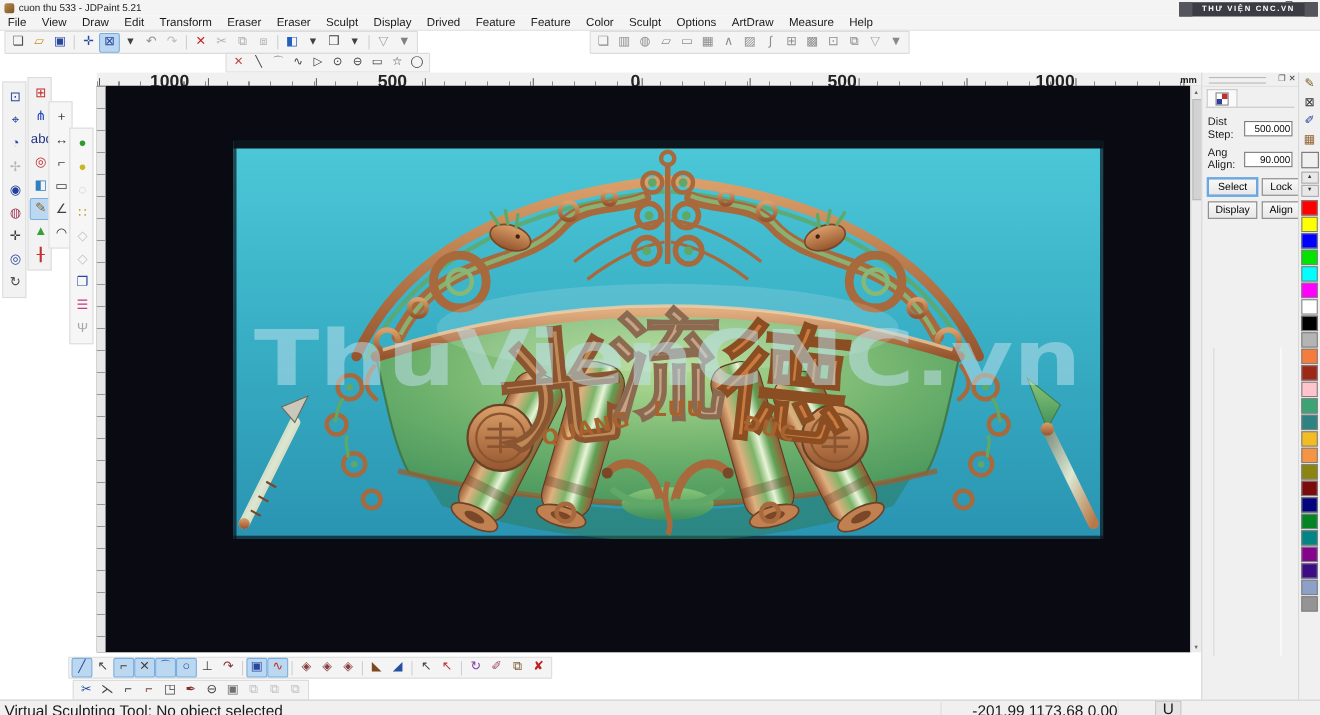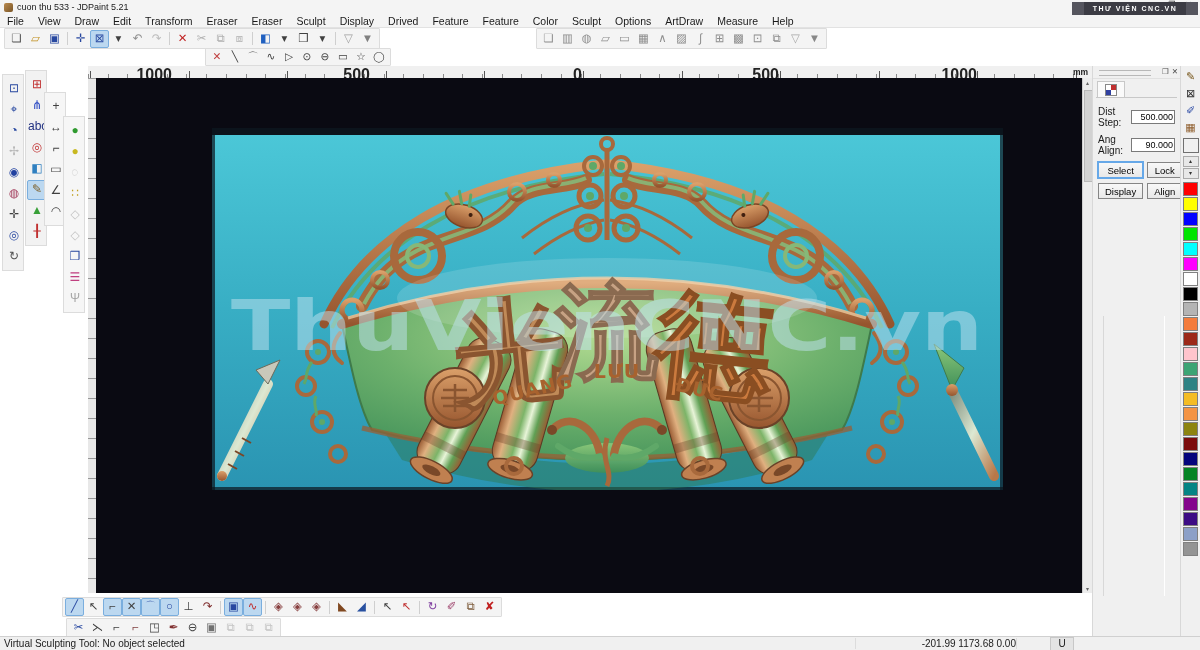--- a/index.html
+++ b/index.html
@@ -90,21 +90,21 @@
       border:1px solid #aaa;background:#e8e8e8;margin-top:1px;}
 
   
   #toolbar-bottom1{left:62px;top:597px;height:20px;}
   #toolbar-bottom2{left:66px;top:618px;height:19px;}
   #footer-mark{left:437px;top:599px;font-size:26px;font-weight:bold;color:rgba(130,130,130,0.85);
       text-shadow:1px 1px 0 rgba(255,255,255,.9);letter-spacing:1px;}
 
   
   #statusbar{left:0;top:636px;width:1200px;height:14px;background:#f0f0f0;border-top:1px solid #d0d0d0;
-      font-size:10px;box-sizing:border-box;}
+      font-size:14px;box-sizing:border-box;}
   #sb-msg{position:absolute;left:4px;top:1px;}
   #sb-coords{position:absolute;left:855px;top:1px;width:160px;text-align:right;border-left:1px solid #dcdcdc;border-right:1px solid #dcdcdc;}
   #sb-unit{position:absolute;left:1050px;top:0px;width:22px;height:12px;text-align:center;background:#e4e4e4;
       border:1px solid #c8c8c8;line-height:12px;}
 
   
   #logo{left:1072px;top:1px;width:126px;height:60px;text-align:center;}
   #logo-text{font-size:40px;line-height:40px;font-weight:bold;font-style:italic;letter-spacing:-3px;
       color:#dd3412;text-shadow:1px 1px 0 #8f1c05, 2px 2px 2px rgba(0,0,0,.25);
       background:linear-gradient(100deg,#cf2410 40%,#f26a1e);-webkit-background-clip:text;background-clip:text;

